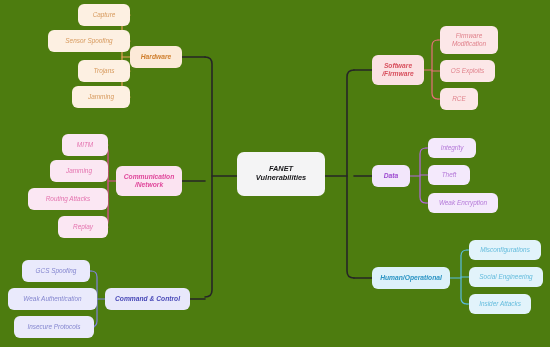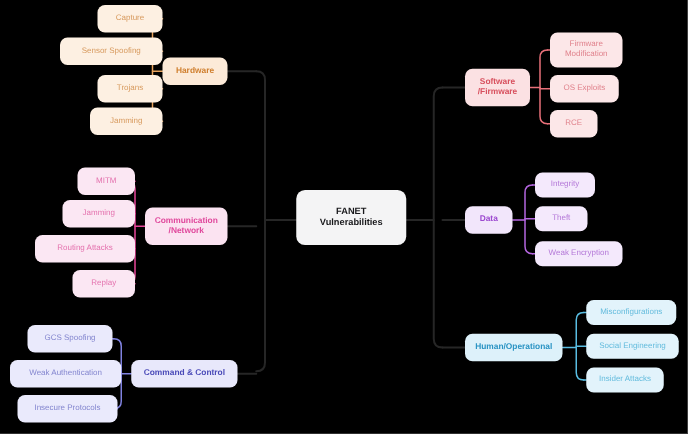--- a/index.html
+++ b/index.html
@@ -10,21 +10,22 @@
     width: 550px;
     height: 347px;
     background: #ffffff;
     font-family: "Liberation Sans", sans-serif;
     overflow: hidden;
   }
   #canvas {
     position: relative;
     width: 550px;
     height: 347px;
-    background: #000000;
+    background: #4d7c0f;
+    font-style: italic;
   }
   svg#wires {
     position: absolute;
     left: 0;
     top: 0;
     width: 550px;
     height: 347px;
     pointer-events: none;
   }
   .node {

